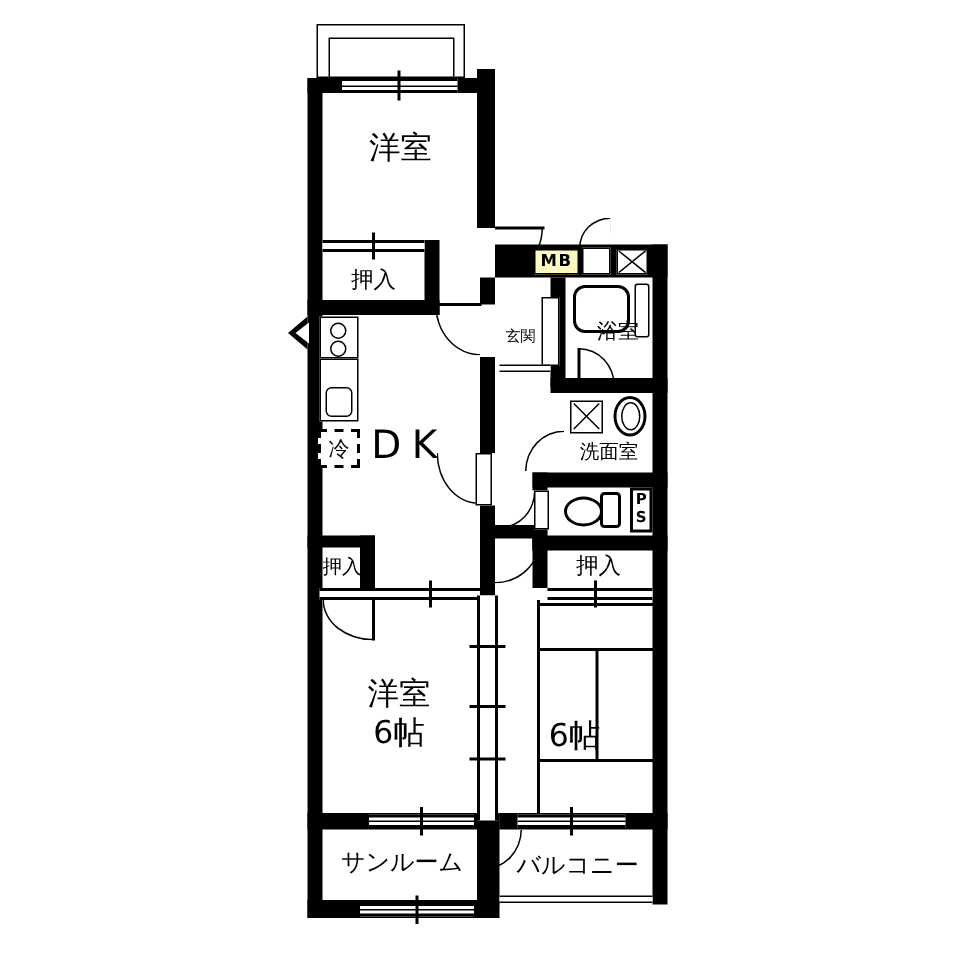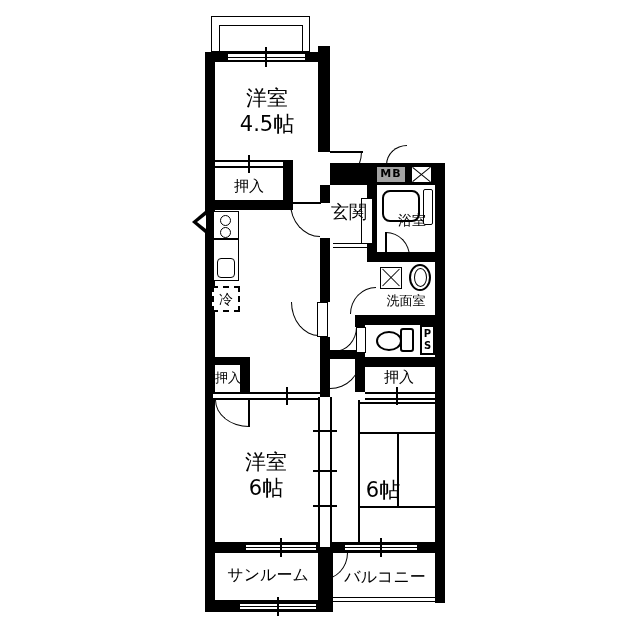--- a/index.html
+++ b/index.html
@@ -149,41 +149,41 @@
   <div class="xbox" style="left:380px;top:267px;width:22px;height:22px;">
     <div class="d" style="transform:rotate(45deg);"></div>
       <div class="d" style="transform:rotate(-45deg);"></div>
   </div>
   <div class="ell" style="left:409px;top:264px;width:22px;height:27px;"></div>
   <div class="ell" style="left:414px;top:268px;width:13px;height:19px;border-width:1px;"></div>
 
   <div class="box" style="left:400px;top:328px;width:14px;height:24px;border-radius:3px;"></div>
   <div class="ell" style="left:376px;top:331px;width:26px;height:20px;"></div>
 
-  <div class="abs" style="left:376px;top:166px;width:30px;height:17px;background:#a3a3a3;border:1.5px solid #000;box-sizing:border-box;">
+  <div class="abs" style="left:356px;top:166px;width:30px;height:17px;background:#fef9c3;border:1.5px solid #000;box-sizing:border-box;">
     <div class="lbl" style="left:0;right:0;top:0;font-size:11px;font-weight:bold;letter-spacing:1px;">MB</div>
   </div>
   <div class="xbox" style="left:411px;top:166px;width:21px;height:17px;">
     <div class="d" style="transform:rotate(39deg);"></div>
       <div class="d" style="transform:rotate(-39deg);"></div>
   </div>
 
   <div class="w" style="left:420px;top:325px;width:15px;height:30px;"></div>
   <div class="abs" style="left:422px;top:327px;width:11px;height:26px;background:#fff;">
     <div class="lbl" style="left:0;right:0;top:0;font-size:10px;font-weight:bold;line-height:13px;">P</div>
     <div class="lbl" style="left:0;right:0;top:12px;font-size:10px;font-weight:bold;line-height:13px;">S</div>
   </div>
 
   <div class="lbl" style="left:217px;top:84px;width:100px;font-size:21px;">洋室</div>
-  <div class="lbl" style="left:217px;top:110px;width:100px;font-size:21px;">4.5帖</div>
 
   <div class="lbl" style="left:226px;top:177px;width:46px;font-size:15px;">押入</div>
 
+  <div class="lbl" style="left:240px;top:282px;width:66px;font-size:26px;letter-spacing:7px;">DK</div>
 
-  <div class="lbl" style="left:331px;top:200px;width:32px;font-size:18px;">玄関</div>
+  <div class="lbl" style="left:331px;top:217px;width:32px;font-size:10px;">玄関</div>
 
   <div class="lbl" style="left:395px;top:212px;width:34px;font-size:14px;">浴室</div>
 
   <div class="lbl" style="left:384px;top:292px;width:44px;font-size:13px;">洗面室</div>
 
   <div class="lbl" style="left:214px;top:369px;width:28px;font-size:13px;">押入</div>
   <div class="lbl" style="left:376px;top:368px;width:46px;font-size:15px;">押入</div>
 
   <div class="lbl" style="left:216px;top:448px;width:100px;font-size:21px;">洋室</div>
   <div class="lbl" style="left:216px;top:474px;width:100px;font-size:21px;">6帖</div>

